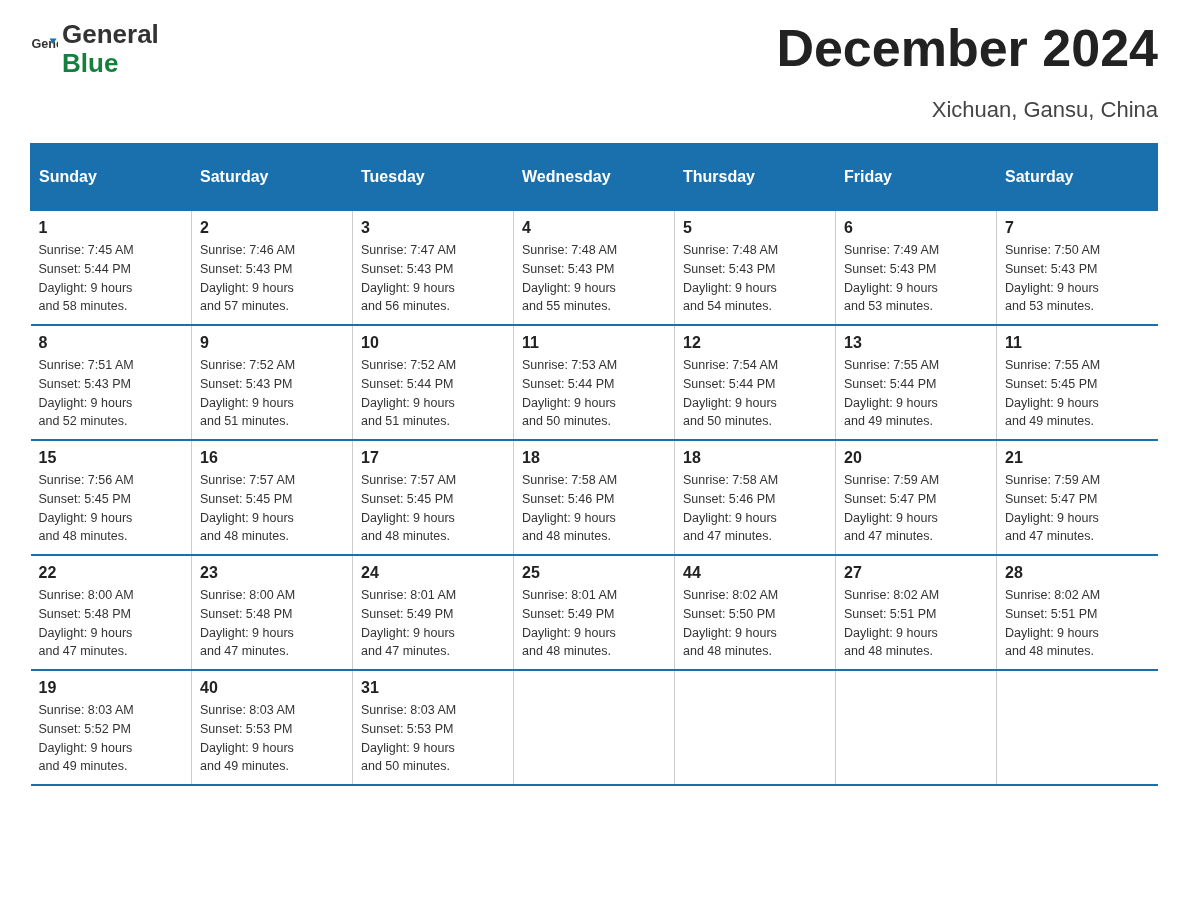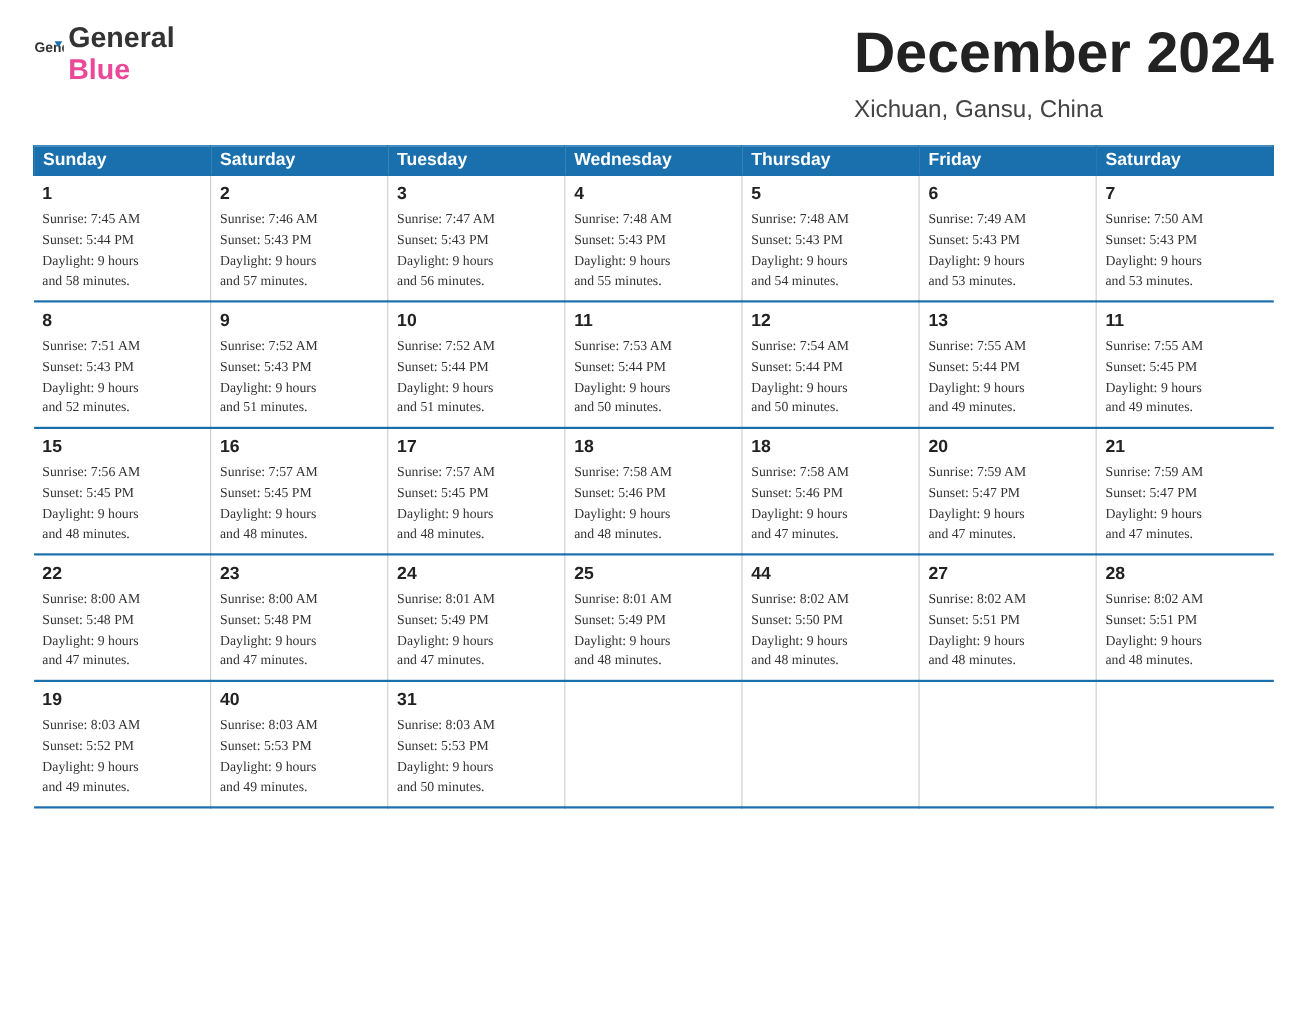--- a/index.html
+++ b/index.html
@@ -19,45 +19,46 @@
     .logo {
       display: flex;
       align-items: center;
       gap: 4px;
     }
     .logo-icon {
       width: 28px;
       height: 28px;
     }
     .title-section {
+      text-align: right;
     }
     .month-title {
       font-size: 52px;
       font-weight: bold;
       color: #222;
       line-height: 1.1;
     }
     .location-title {
       font-size: 22px;
       color: #444;
-      margin-top: 9px;
+      margin-top: 20px;
     }
     table {
       width: 100%;
       border-collapse: collapse;
       table-layout: fixed;
     }
     thead tr {
       background-color: #1a6fad;
     }
     thead th {
       color: #fff;
       font-size: 16px;
       font-weight: bold;
-      padding: 4px 8px;
+      padding: 24px 8px;
       text-align: left;
       border: 1px solid #1a6fad;
     }
     tbody tr {
       border-bottom: 2px solid #1a6fad;
     }
     tbody td {
       vertical-align: top;
       padding: 8px 8px;
       font-size: 13px;
@@ -72,41 +73,40 @@
     .day-number {
       font-size: 16px;
       font-weight: bold;
       color: #222;
       margin-bottom: 4px;
     }
     .day-info {
       font-size: 12.5px;
       line-height: 1.5;
       color: #333;
-      font-family: Liberation Serif, serif;
     }
     .empty-cell {
       background: #fff;
     }
   </style>
 </head>
 <body>
 
 <div class="header">
   <div class="logo">
     <div>
       <svg class="logo-icon" viewBox="0 0 40 40" xmlns="http://www.w3.org/2000/svg">
         <text x="2" y="22" font-size="18" font-weight="bold" fill="#333" font-family="Arial">General</text>
         <polygon points="28,8 38,8 33,16" fill="#1a6fad"></polygon>
       </svg>
     </div>
     <div>
       <div style="display:flex; flex-direction:column; line-height:1.1;">
         <span style="font-size:26px; font-weight:bold; color:#333; font-family:Arial;">General</span>
-        <span style="font-size:26px; font-weight:bold; color:#ec4899; font-family:Arial;">Blue</span>
+        <span style="font-size:26px; font-weight:bold; color:#15803d; font-family:Arial;">Blue</span>
       </div>
     </div>
   </div>
   <div class="title-section">
     <div class="month-title">December 2024</div>
     <div class="location-title">Xichuan, Gansu, China</div>
   </div>
 </div>
 
 <table>

